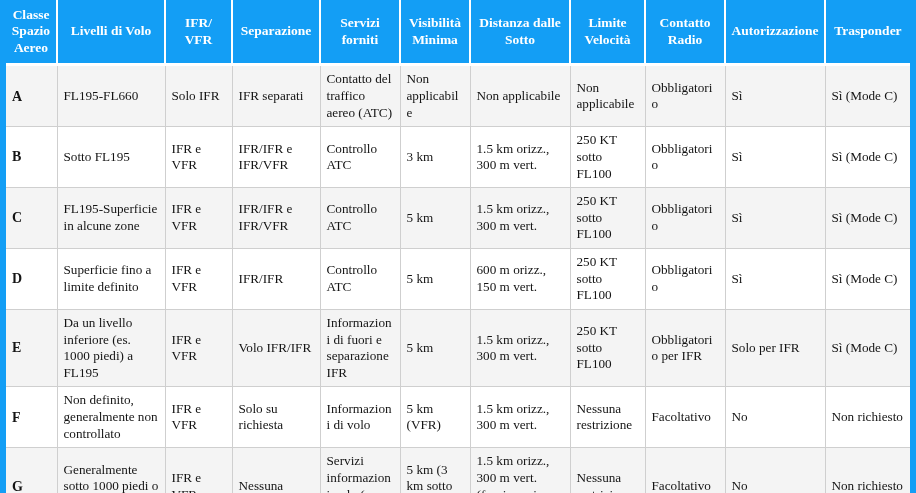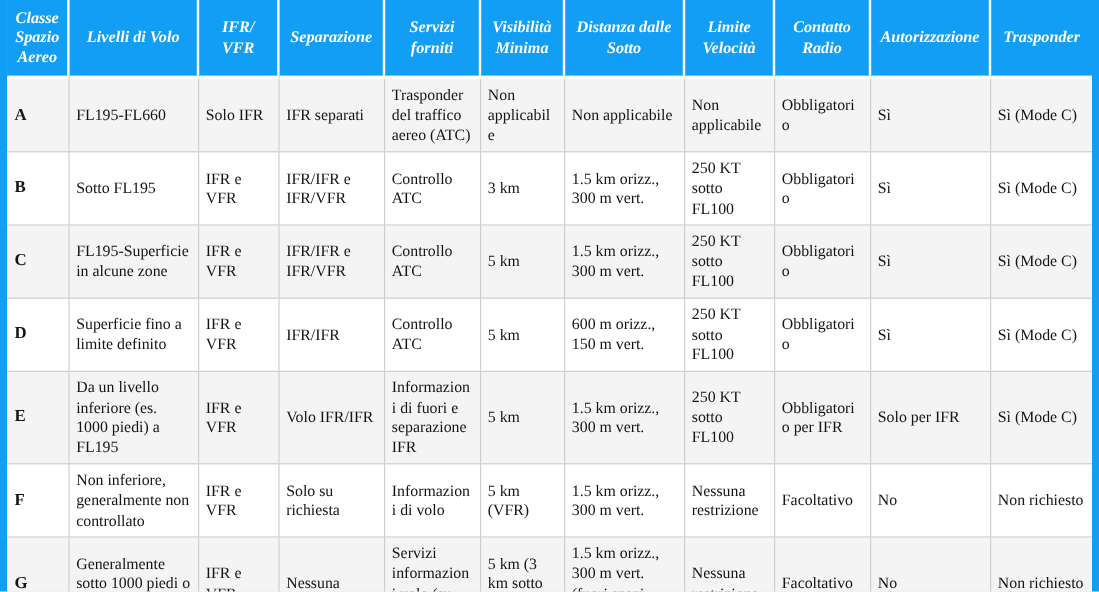--- a/index.html
+++ b/index.html
@@ -27,21 +27,20 @@
 
   table.airspace-table {
     border-collapse: collapse;
     table-layout: fixed;
     width: 904px;
     background: #ffffff;
   }
 
   thead tr.header-row {
     background: var(--accent, #139ef5);
-    font-style: italic;
   }
 
   th.col-header {
     background: var(--accent, #139ef5);
     color: #ffffff;
     font-weight: bold;
     font-size: 13.5px;
     line-height: 1.22;
     text-align: center;
     vertical-align: middle;
@@ -123,21 +122,21 @@
         <th class="col-header">Autorizzazione</th>
         <th class="col-header">Trasponder</th>
       </tr>
     </thead>
     <tbody>
       <tr class="data-row odd">
         <td class="cell class-letter">A</td>
         <td class="cell">FL195-FL660</td>
         <td class="cell">Solo IFR</td>
         <td class="cell">IFR separati</td>
-        <td class="cell">Trasponder del traffico aereo (ATC)</td>
+        <td class="cell">Contatto del traffico aereo (ATC)</td>
         <td class="cell">Non applicabile</td>
         <td class="cell">Non applicabile</td>
         <td class="cell">Non applicabile</td>
         <td class="cell">Obbligatorio</td>
         <td class="cell">Sì</td>
         <td class="cell">Sì (Mode C)</td>
       </tr>
       <tr class="data-row even">
         <td class="cell class-letter">B</td>
         <td class="cell">Sotto FL195</td>
@@ -185,21 +184,21 @@
         <td class="cell">Informazioni di fuori e separazione IFR</td>
         <td class="cell">5 km</td>
         <td class="cell">1.5 km orizz., 300 m vert.</td>
         <td class="cell">250 KT sotto FL100</td>
         <td class="cell">Obbligatorio per IFR</td>
         <td class="cell">Solo per IFR</td>
         <td class="cell">Sì (Mode C)</td>
       </tr>
       <tr class="data-row even">
         <td class="cell class-letter">F</td>
-        <td class="cell">Non inferiore, generalmente non controllato</td>
+        <td class="cell">Non definito, generalmente non controllato</td>
         <td class="cell">IFR e VFR</td>
         <td class="cell">Solo su richiesta</td>
         <td class="cell">Informazioni di volo</td>
         <td class="cell">5 km (VFR)</td>
         <td class="cell">1.5 km orizz., 300 m vert.</td>
         <td class="cell">Nessuna restrizione</td>
         <td class="cell">Facoltativo</td>
         <td class="cell">No</td>
         <td class="cell">Non richiesto</td>
       </tr>

